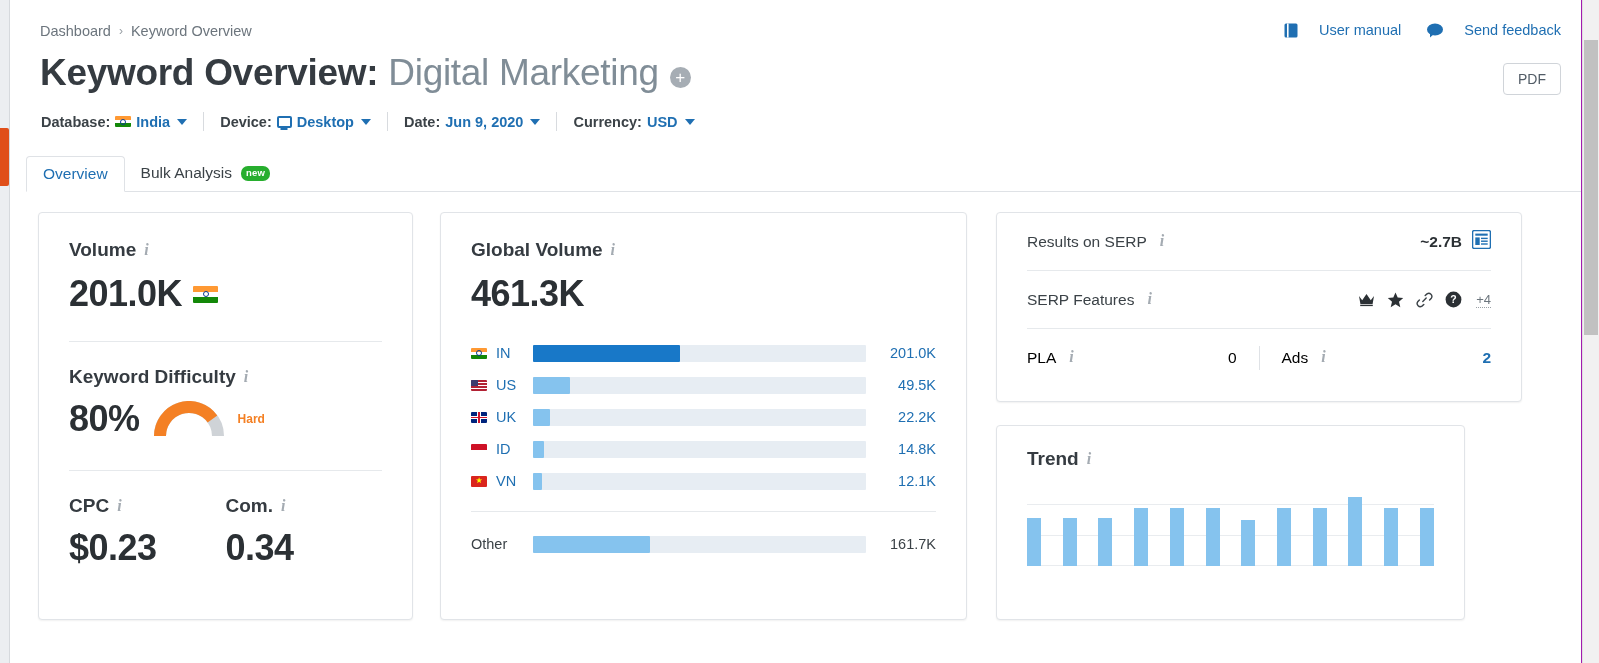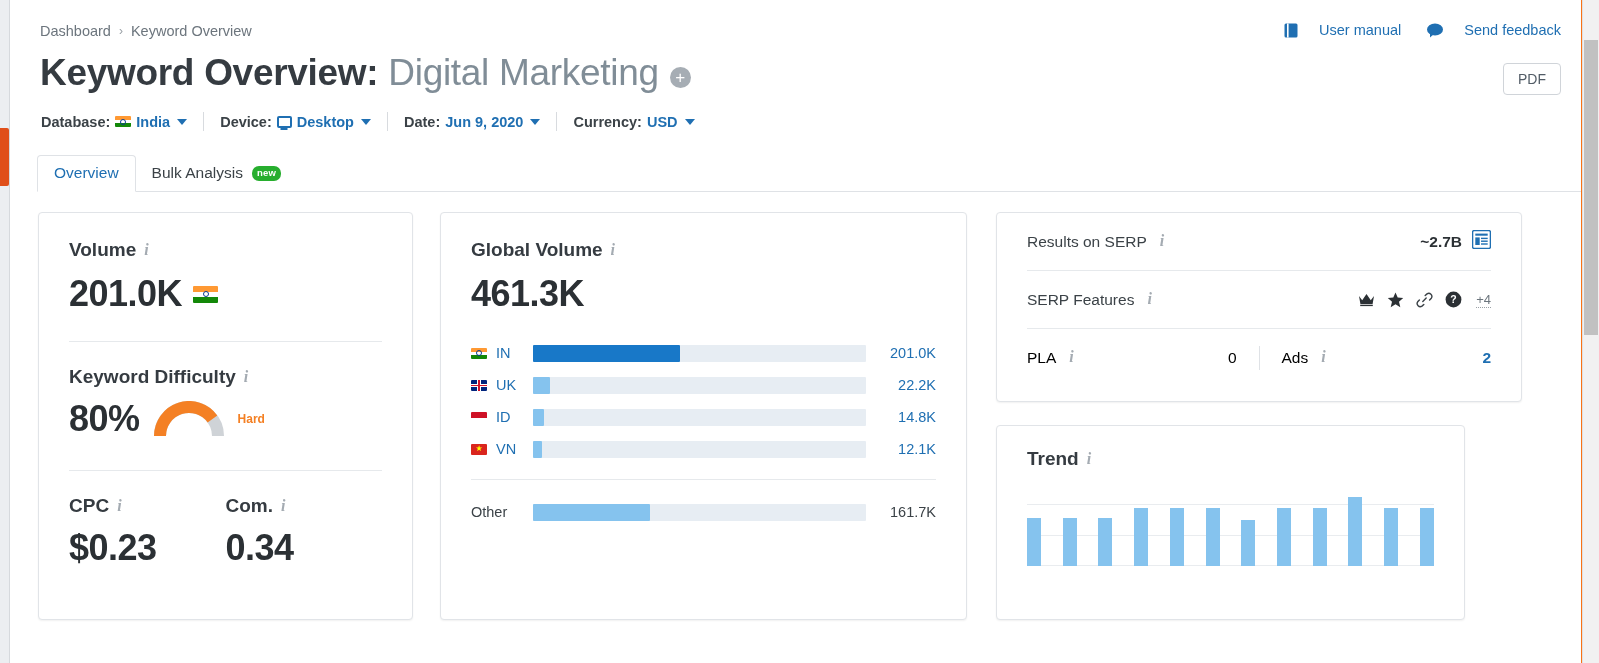--- a/index.html
+++ b/index.html
@@ -2,21 +2,21 @@
 <html><head>
 <meta charset="utf-8">
 <style>
   * { box-sizing: border-box; margin: 0; padding: 0; }
   html, body {
     width: 1599px; height: 663px;
     font-family: "Liberation Sans", "DejaVu Sans", sans-serif;
     background: #ffffff;
     overflow: hidden;
   }
-  #app { position: relative; width: 1599px; height: 663px; background: #f97316; }
+  #app { position: relative; width: 1599px; height: 663px; background: #a21caf; }
 
   
   .left-rail {
     position: absolute; left: 0; top: 0; width: 10px; height: 663px;
     background: #eceef1; border-right: 1px solid #d6d9dd;
   }
   .left-rail-tab {
     position: absolute; left: 0; top: 128px; width: 9px; height: 58px;
     background: #e04f1a; border-radius: 0 2px 2px 0;
   }
@@ -102,22 +102,22 @@
   .flag-vn::after { content:"★"; position:absolute; left:50%; top:50%; transform:translate(-50%,-52%);
                     color:#ff0; font-size:8px; line-height:1; }
 
   .monitor-ico { width: 15px; height: 12px; border: 2px solid #1f6fb2; border-radius: 2px;
                  position: relative; flex: none; }
   .monitor-ico::after { content:""; position:absolute; left:50%; bottom:-4px; transform:translateX(-50%);
                         width:7px; height:2px; background:#1f6fb2; }
 
   
   .tabs {
-    position: absolute; left: 27px; top: 156px; right: 0; height: 36px;
-    display: flex; align-items: flex-end;
+    position: absolute; left: 16px; top: 156px; right: 0; height: 36px;
+    display: flex; 
     border-bottom: 1px solid #dfe2e6;
   }
   .tab {
     font-size: 15.5px; padding: 8px 16px 8px; cursor: pointer; color: #3b4247;
     display: flex; align-items: center; gap: 9px; position: relative; line-height: 1.2;
   }
   .tab.active {
     color: #1f6fb2; background: #fff;
     border: 1px solid #dfe2e6; border-bottom: 1px solid #fff;
     border-radius: 4px 4px 0 0; margin-bottom: -1px;
@@ -349,20 +349,30 @@
         <div class="gv-rows" id="gv-rows">
             <div class="gv-row">
               <span class="gv-country">
                 <span class="flag flag-in"></span>
                 <span>IN</span>
               </span>
               <span class="gv-bar">
                 <span class="gv-fill" style="width: 44%; background: rgb(24, 120, 200);"></span>
               </span>
               <span class="gv-val">201.0K</span>
+            </div>
+            <div class="gv-row">
+              <span class="gv-country">
+                <span class="flag flag-us"></span>
+                <span>US</span>
+              </span>
+              <span class="gv-bar">
+                <span class="gv-fill" style="width: 11%; background: rgb(133, 195, 238);"></span>
+              </span>
+              <span class="gv-val">49.5K</span>
             </div>
             <div class="gv-row">
               <span class="gv-country">
                 <span class="flag flag-uk"></span>
                 <span>UK</span>
               </span>
               <span class="gv-bar">
                 <span class="gv-fill" style="width: 5%; background: rgb(133, 195, 238);"></span>
               </span>
               <span class="gv-val">22.2K</span>

